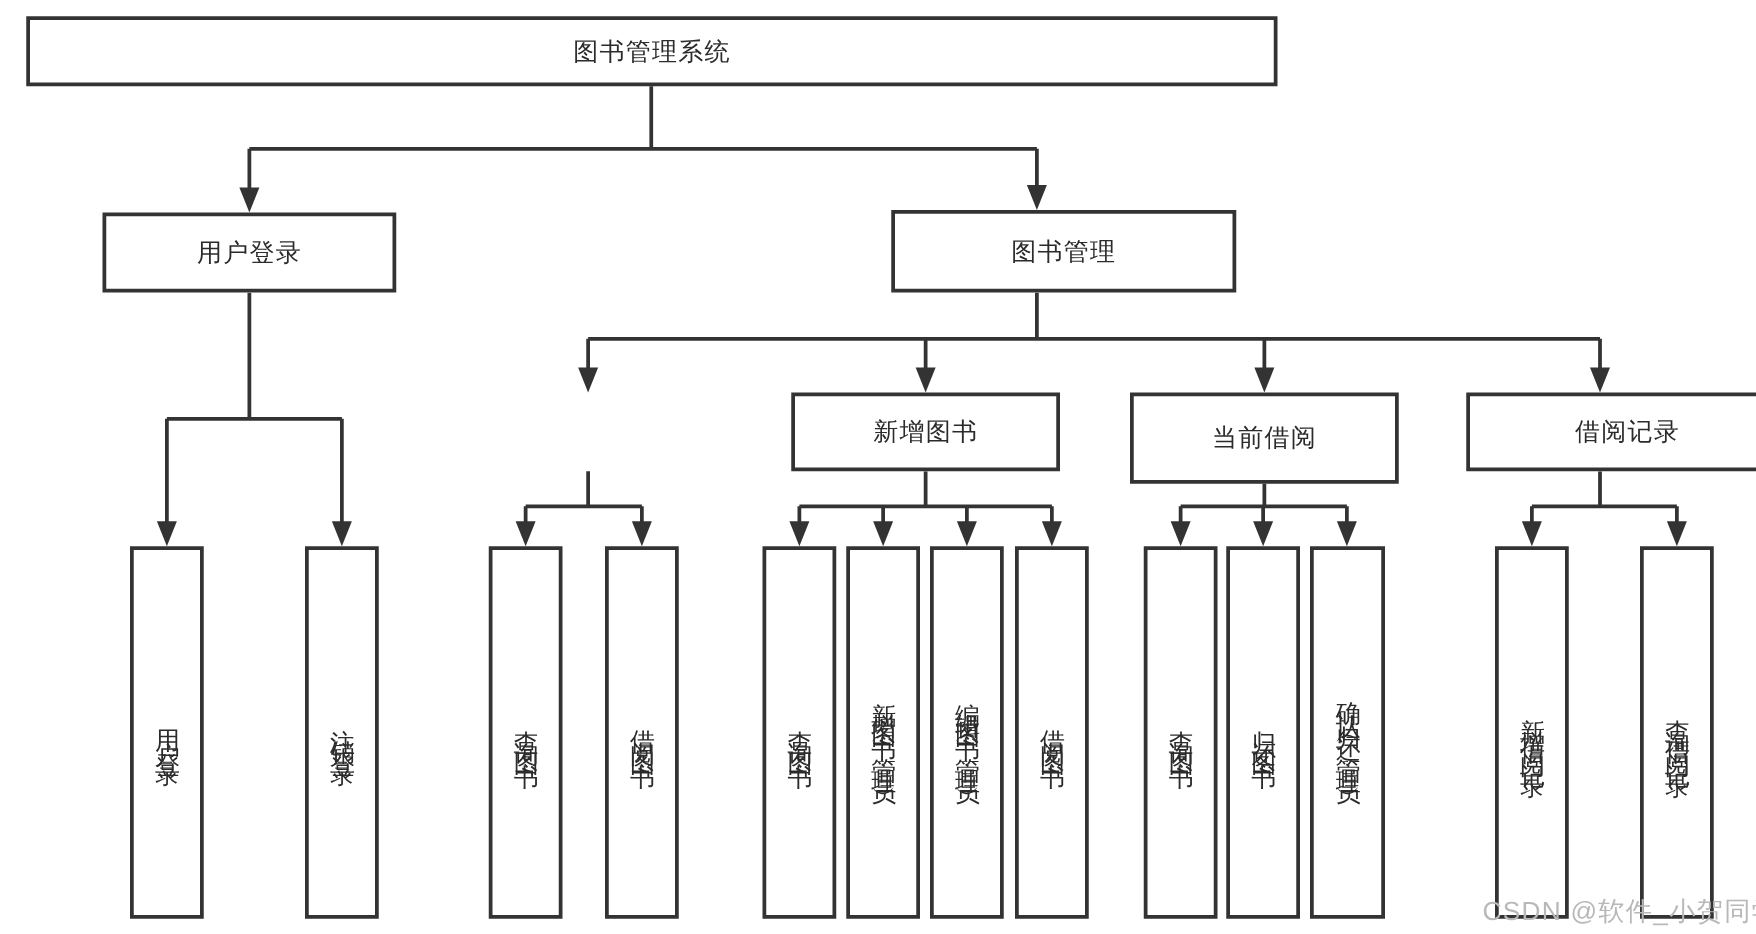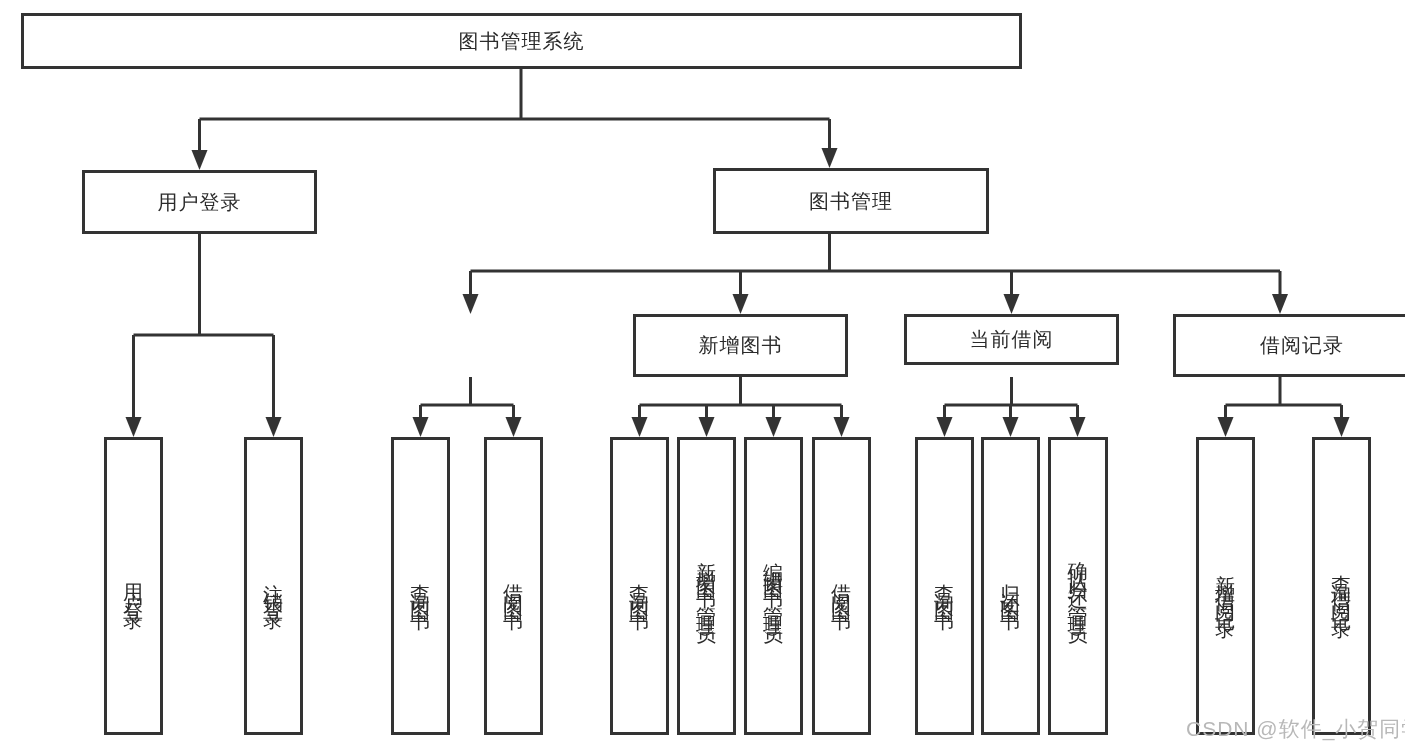--- a/index.html
+++ b/index.html
@@ -94,21 +94,21 @@
     <polygon points="1217.5,417 1233.5,417 1225.5,437"></polygon>
     <polygon points="1333.5,417 1349.5,417 1341.5,437"></polygon>
   </svg>
 
   <div class="hbox" style="left:21px;top:13px;width:1001px;height:56px">图书管理系统</div>
 
   <div class="hbox" style="left:82px;top:170px;width:235px;height:64px">用户登录</div>
   <div class="hbox" style="left:713px;top:168px;width:276px;height:66px">图书管理</div>
 
   <div class="hbox" style="left:633px;top:314px;width:215px;height:63px">新增图书</div>
-  <div class="hbox" style="left:904px;top:314px;width:215px;height:51px">当前借阅</div>
+  <div class="hbox" style="left:904px;top:314px;width:215px;height:73px">当前借阅</div>
   <div class="hbox" style="left:1173px;top:314px;width:258px;height:63px">借阅记录</div>
 
   <div class="vbox" style="left:104px">
     <span>用户登录</span>
     </div>
   <div class="vbox" style="left:244px">
     <span>注销登录</span>
     </div>
 
   <div class="vbox" style="left:391px">

